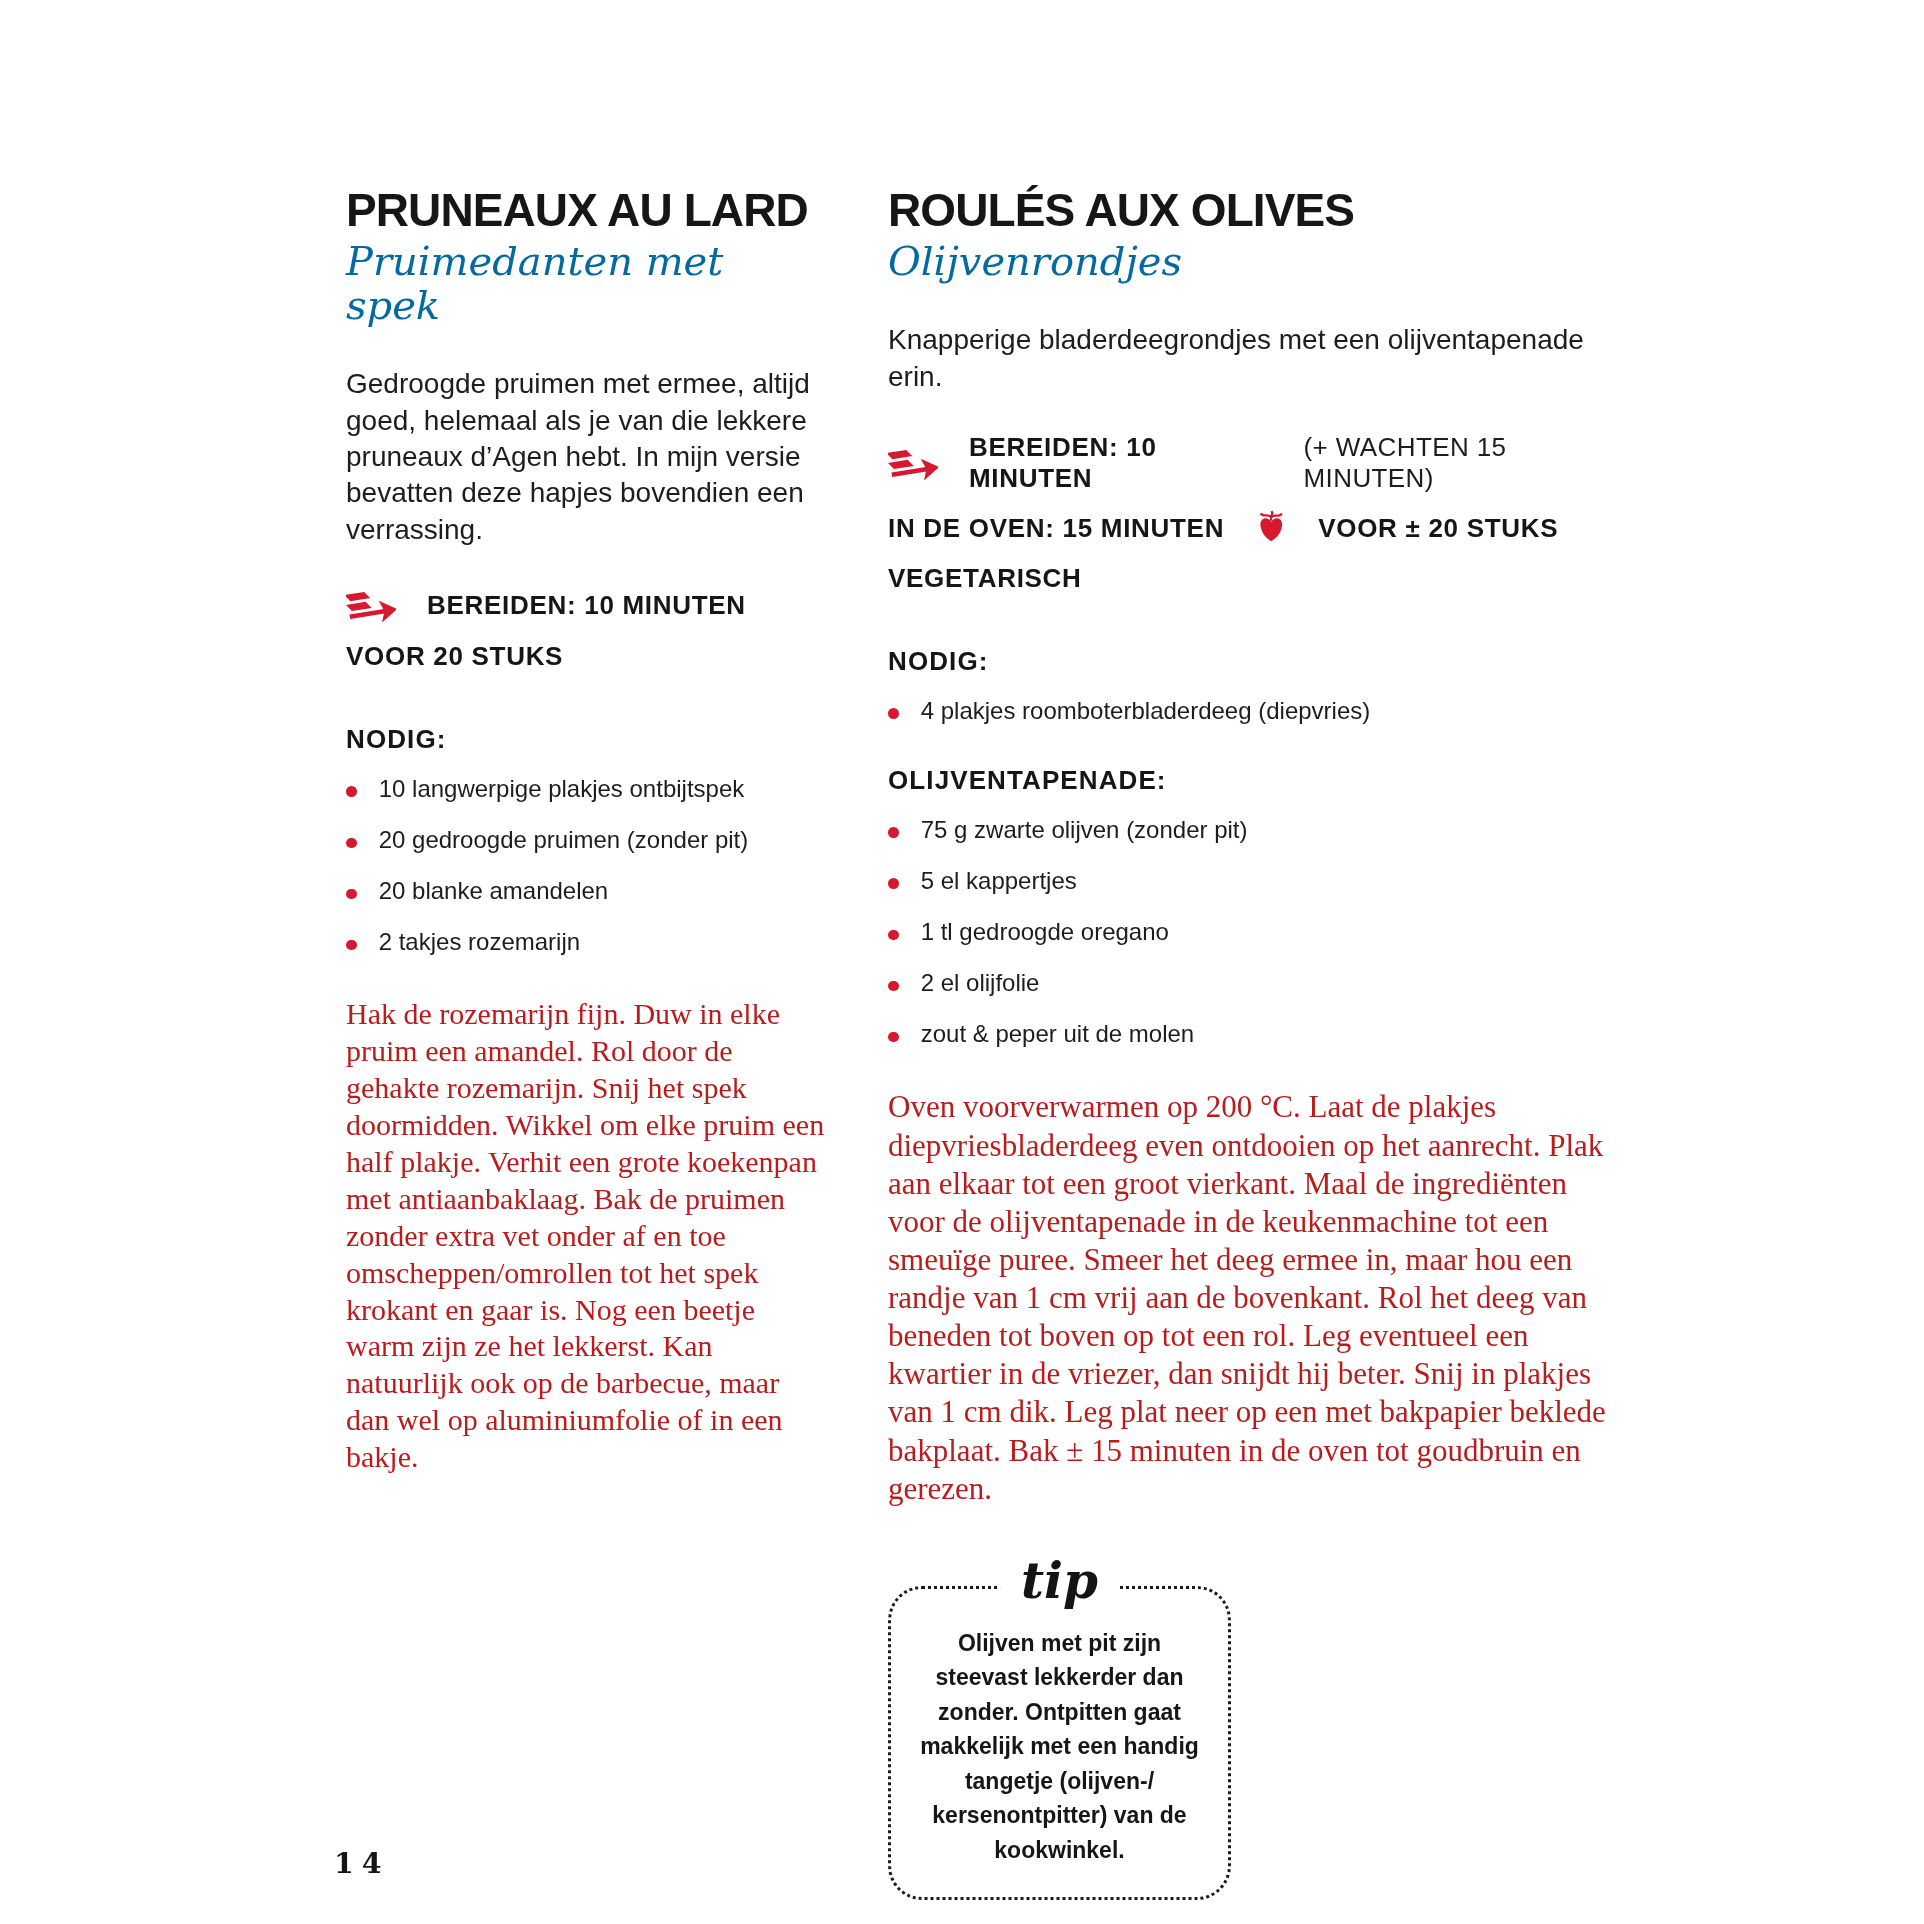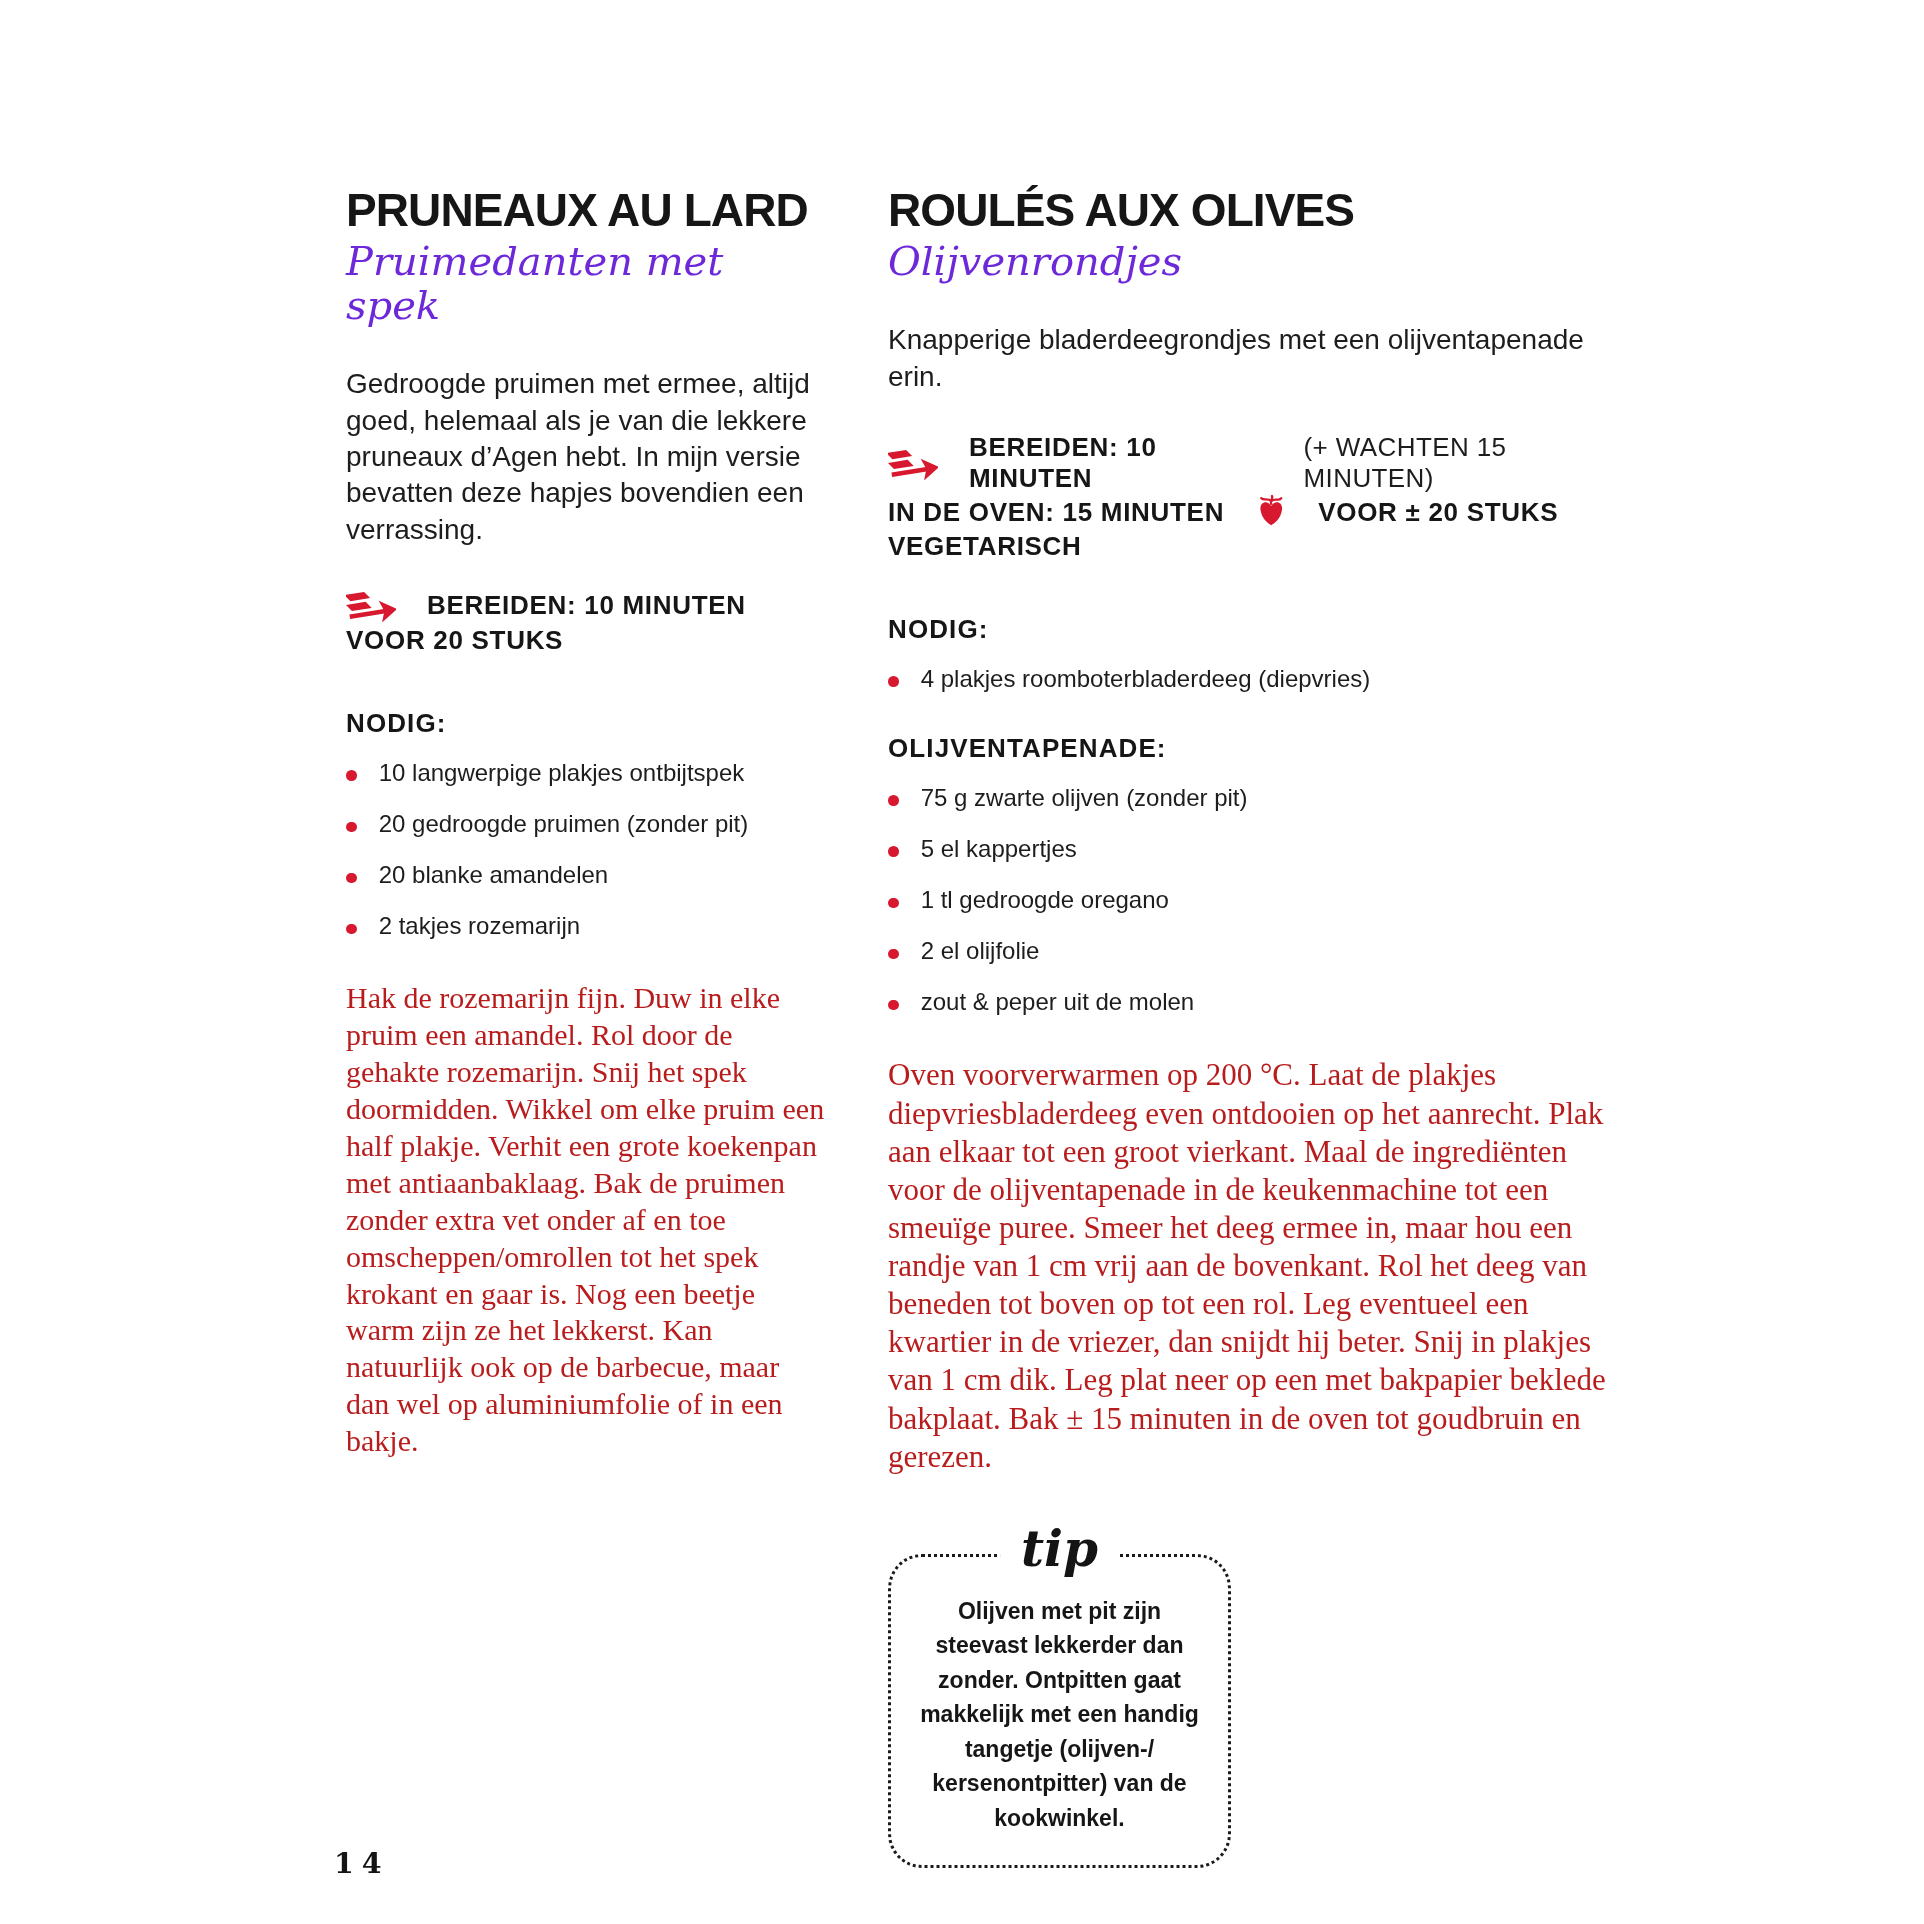--- a/index.html
+++ b/index.html
@@ -22,33 +22,33 @@
     font-size:46px;
     letter-spacing:-0.9px;
     color:#161616;
     line-height:1.02;
   }
   .recipe-subtitle {
     font-family:"DejaVu Serif", serif;
     font-style:italic;
     font-size:40px;
     letter-spacing:0px;
-    color:#6d28d9;
+    color:#0369a1;
     margin-top:5.3px;
     line-height:1.1;
   }
   .intro {
     margin-top:39px;
     font-size:28px;
     line-height:1.3;
     color:#1d1d1d;
   }
   .meta { margin-top:37px; }
   .meta-row { display:flex; align-items:center; gap:31px; }
-  .meta-row + .meta-row, .meta-line { margin-top:0; }
+  .meta-row + .meta-row, .meta-line { margin-top:16px; }
   .meta-bold {
     font-weight:700;
     font-size:26px;
     letter-spacing:0.7px;
     color:#161616;
   }
   .meta-note {
     font-weight:400;
     font-size:26px;
     letter-spacing:0.4px;

